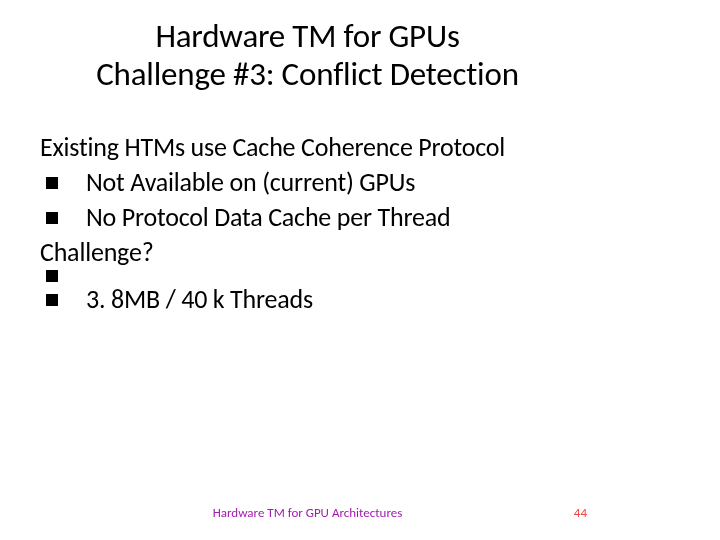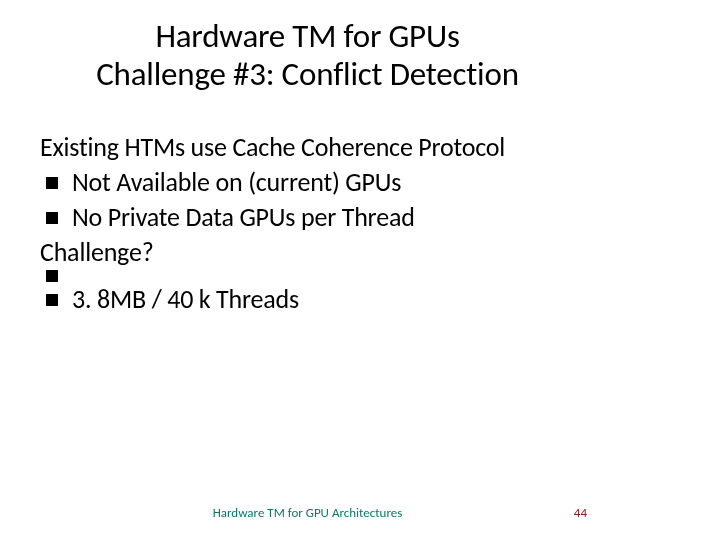--- a/index.html
+++ b/index.html
@@ -27,45 +27,46 @@
   .content {
     font-size: 26px;
     line-height: 1.35;
     font-weight: 400;
     letter-spacing: -0.2px;
   }
   .line { display: block; }
   .bullet-line {
     display: flex;
     align-items: center;
+    gap: 14px;
   }
   .bullet {
     display: inline-block;
     width: 12px;
     height: 12px;
     background: #000;
     margin-left: 6px;
     margin-right: 14px;
     flex: 0 0 auto;
   }
   .footer {
     position: absolute;
     left: 0;
     bottom: 20px;
     width: 100%;
     text-align: center;
     font-size: 13px;
-    color: #0f766e;
+    color: #a21caf;
   }
   .pagenum {
     position: absolute;
     right: 28px;
     bottom: 20px;
     font-size: 13px;
-    color: #7f1d1d;
+    color: #ef4444;
   }
 </style>
 </head>
 <body>
 
 <div class="slide">
 
   <div class="title">
     <span>Hardware TM for GPUs</span><br>
     <span>Challenge #3: Conflict Detection</span>
@@ -74,21 +75,21 @@
   <div class="content">
     <span class="line">Existing HTMs use Cache Coherence Protocol</span>
 
     <span class="line bullet-line">
       <span class="bullet"></span>
       <span>Not Available on (current) GPUs</span>
     </span>
 
     <span class="line bullet-line">
       <span class="bullet"></span>
-      <span>No Private Data GPUs per Thread</span>
+      <span>No Protocol Data Cache per Thread</span>
     </span>
 
     <span class="line">Challenge?</span>
 
     <span class="line bullet-line">
       <span class="bullet"></span>
     </span>
 
     <span class="line bullet-line">
       <span class="bullet"></span>

